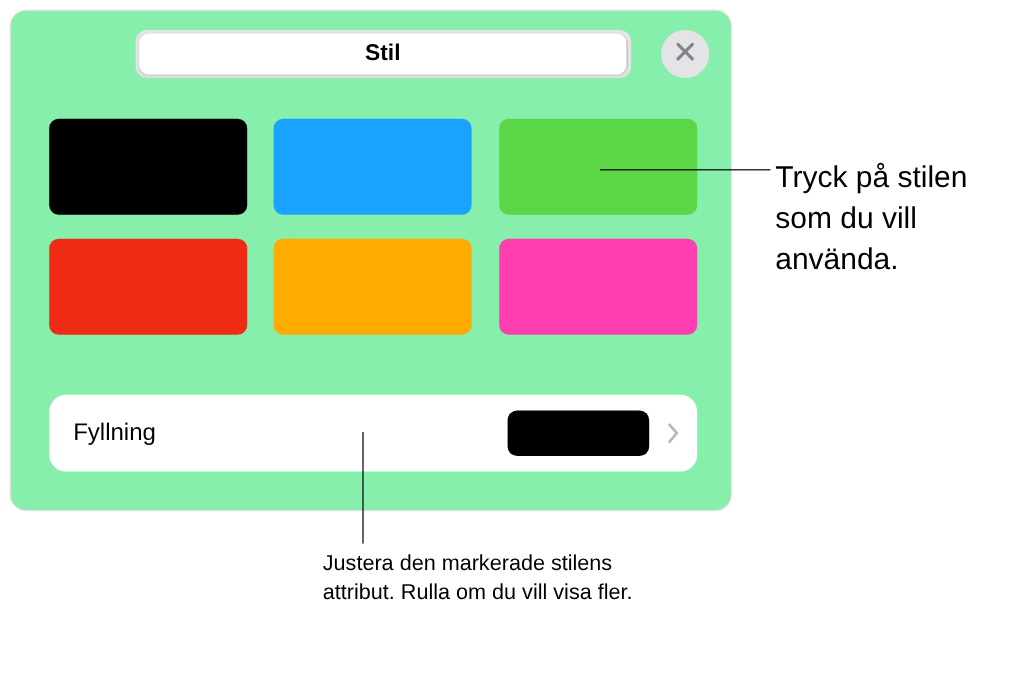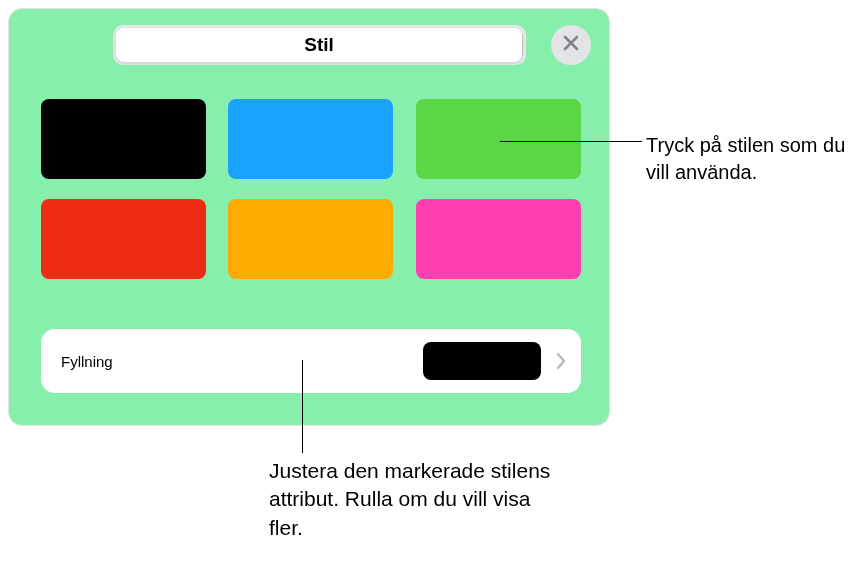--- a/index.html
+++ b/index.html
@@ -96,21 +96,21 @@
       width: 540px;
       height: 64px;
       background: #ffffff;
       border-radius: 14px;
       display: flex;
       align-items: center;
       padding: 0 14px 0 20px;
       cursor: pointer;
     }
     .fill-label {
-      font-size: 15px;
+      font-size: 20px;
       color: #000;
       flex: 1;
     }
     .fill-preview {
       width: 118px;
       height: 38px;
       border-radius: 8px;
       margin-right: 14px;
     }
     .chevron {
@@ -118,38 +118,38 @@
       height: 20px;
       display: flex;
       align-items: center;
       justify-content: center;
     }
     .callout-1 {
       position: absolute;
       left: 646px;
       top: 132px;
       width: 210px;
-      font-size: 20px;
+      font-size: 25px;
       line-height: 1.35;
       color: #000;
     }
     .callout-1-line {
       position: absolute;
       left: 500px;
       top: 141px;
       width: 142px;
       height: 1px;
       background: #000;
     }
     .callout-2 {
       position: absolute;
       left: 269px;
       top: 457px;
       width: 290px;
-      font-size: 21px;
+      font-size: 18px;
       line-height: 1.35;
       color: #000;
     }
     .callout-2-line {
       position: absolute;
       left: 302px;
       top: 360px;
       width: 1px;
       height: 93px;
       background: #000;

